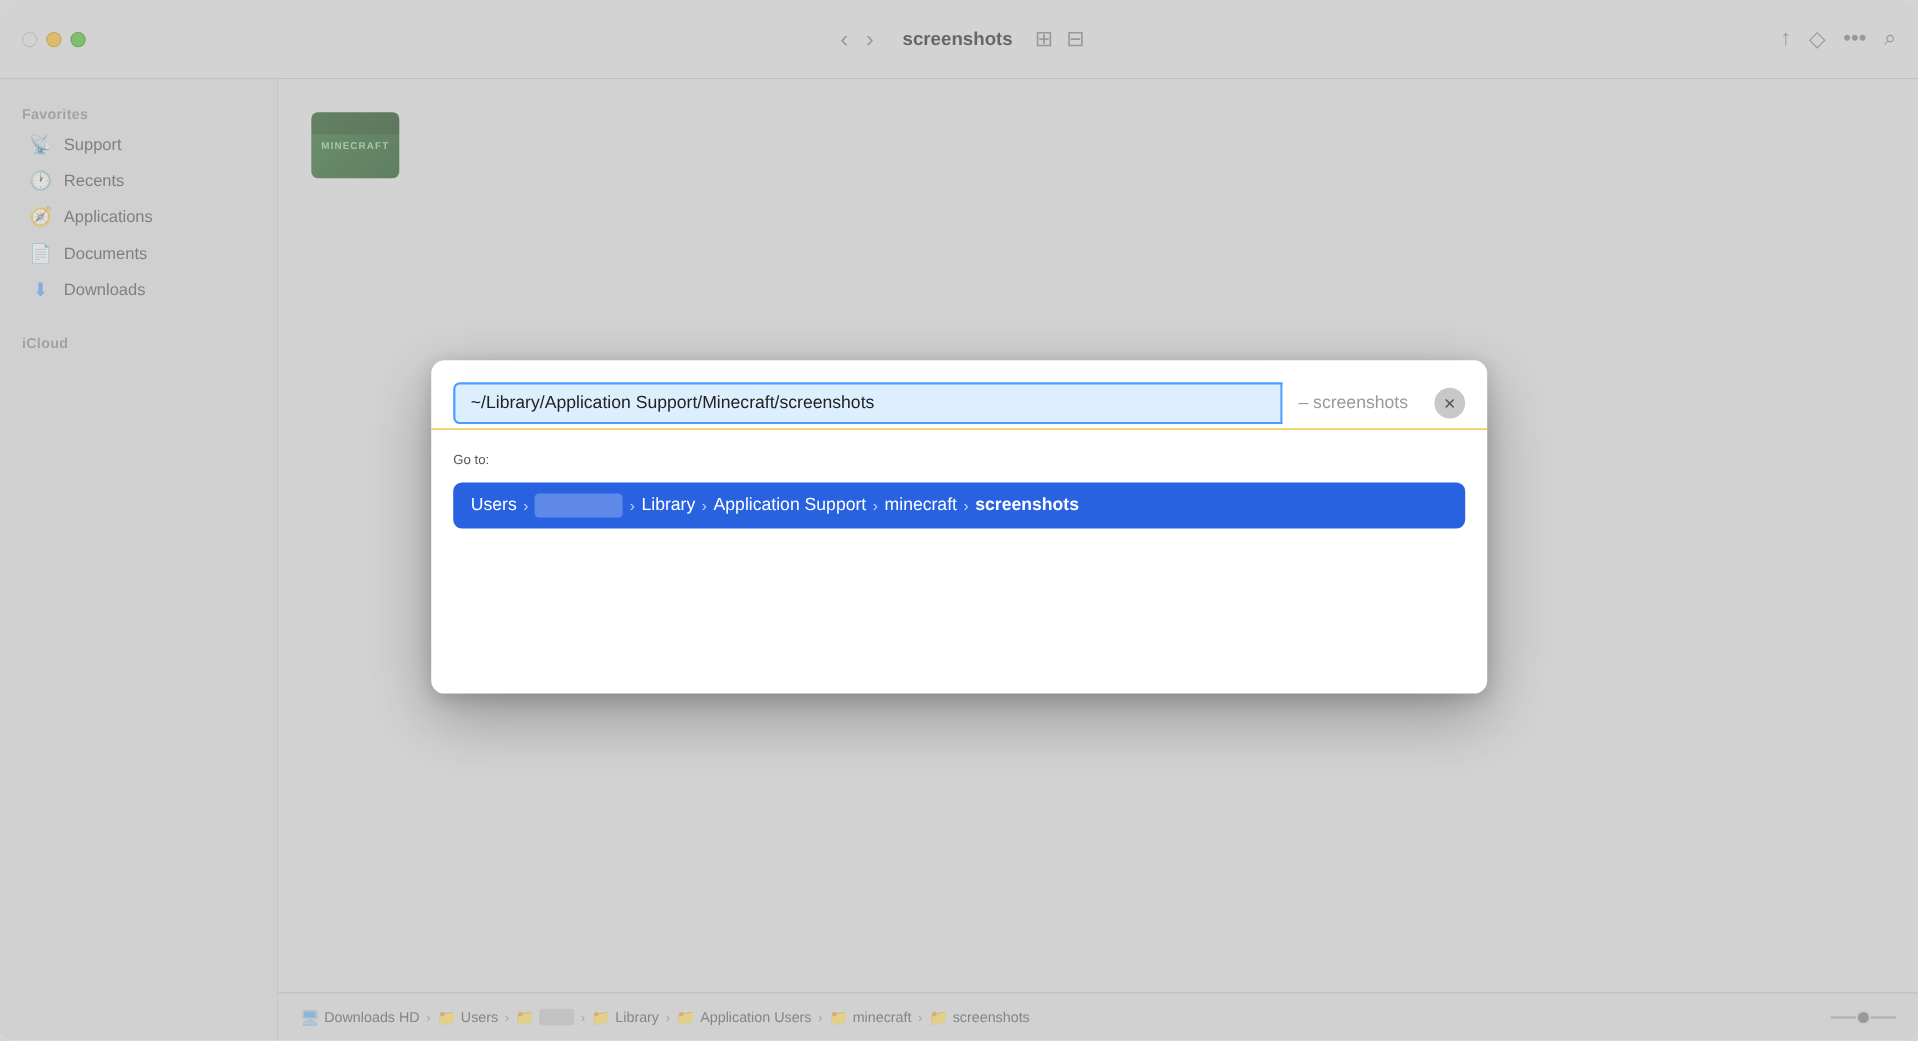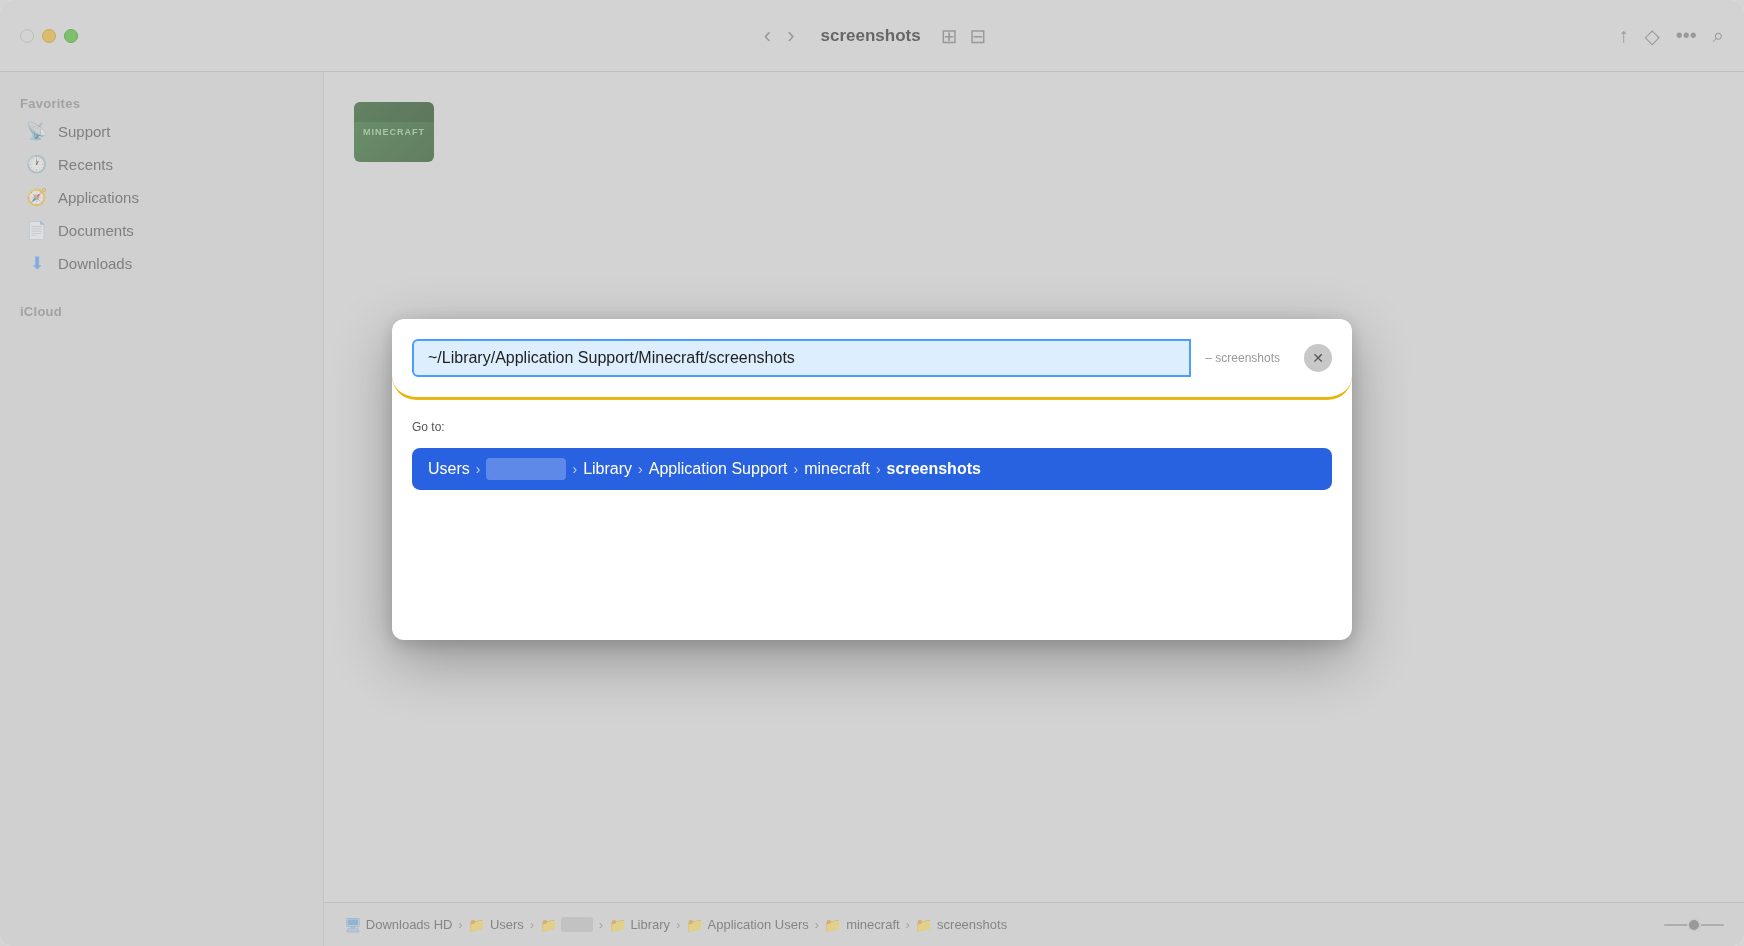--- a/index.html
+++ b/index.html
@@ -98,21 +98,21 @@
 
     
     .main-content {
       display: flex;
       flex: 1;
       overflow: hidden;
     }
 
     
     .sidebar {
-      width: 324px;
+      width: 253px;
       background: #e2e2e2;
       padding: 16px 0;
       border-right: 1px solid #c8c8c8;
       display: flex;
       flex-direction: column;
       opacity: 0.85;
     }
 
     .sidebar-section-title {
       font-size: 13px;
@@ -286,23 +286,22 @@
       width: 960px;
       background: white;
       border-radius: 12px;
       box-shadow: 0 20px 60px rgba(0,0,0,0.3), 0 4px 16px rgba(0,0,0,0.15);
       z-index: 20;
       padding: 0;
       overflow: hidden;
     }
 
     .dialog-top {
-      padding: 20px 20px 20px;
-      border-bottom: 3px solid #eab308;
-      border-radius: 24px;
+      padding: 20px 20px 4px;
+      border-bottom: 1px solid #eab308;
     }
 
     .dialog-input-row {
       display: flex;
       align-items: center;
       gap: 0;
       position: relative;
     }
 
     .dialog-path-input {
@@ -312,21 +311,21 @@
       border-radius: 6px 0 0 6px;
       padding: 8px 14px;
       font-size: 16px;
       color: #222;
       outline: none;
       font-family: inherit;
     }
 
     .dialog-path-suffix {
       padding: 8px 14px;
-      font-size: 12px;
+      font-size: 16px;
       color: #999;
       background: white;
       border: none;
       white-space: nowrap;
     }
 
     .dialog-close-btn {
       width: 28px;
       height: 28px;
       background: #c8c8c8;

